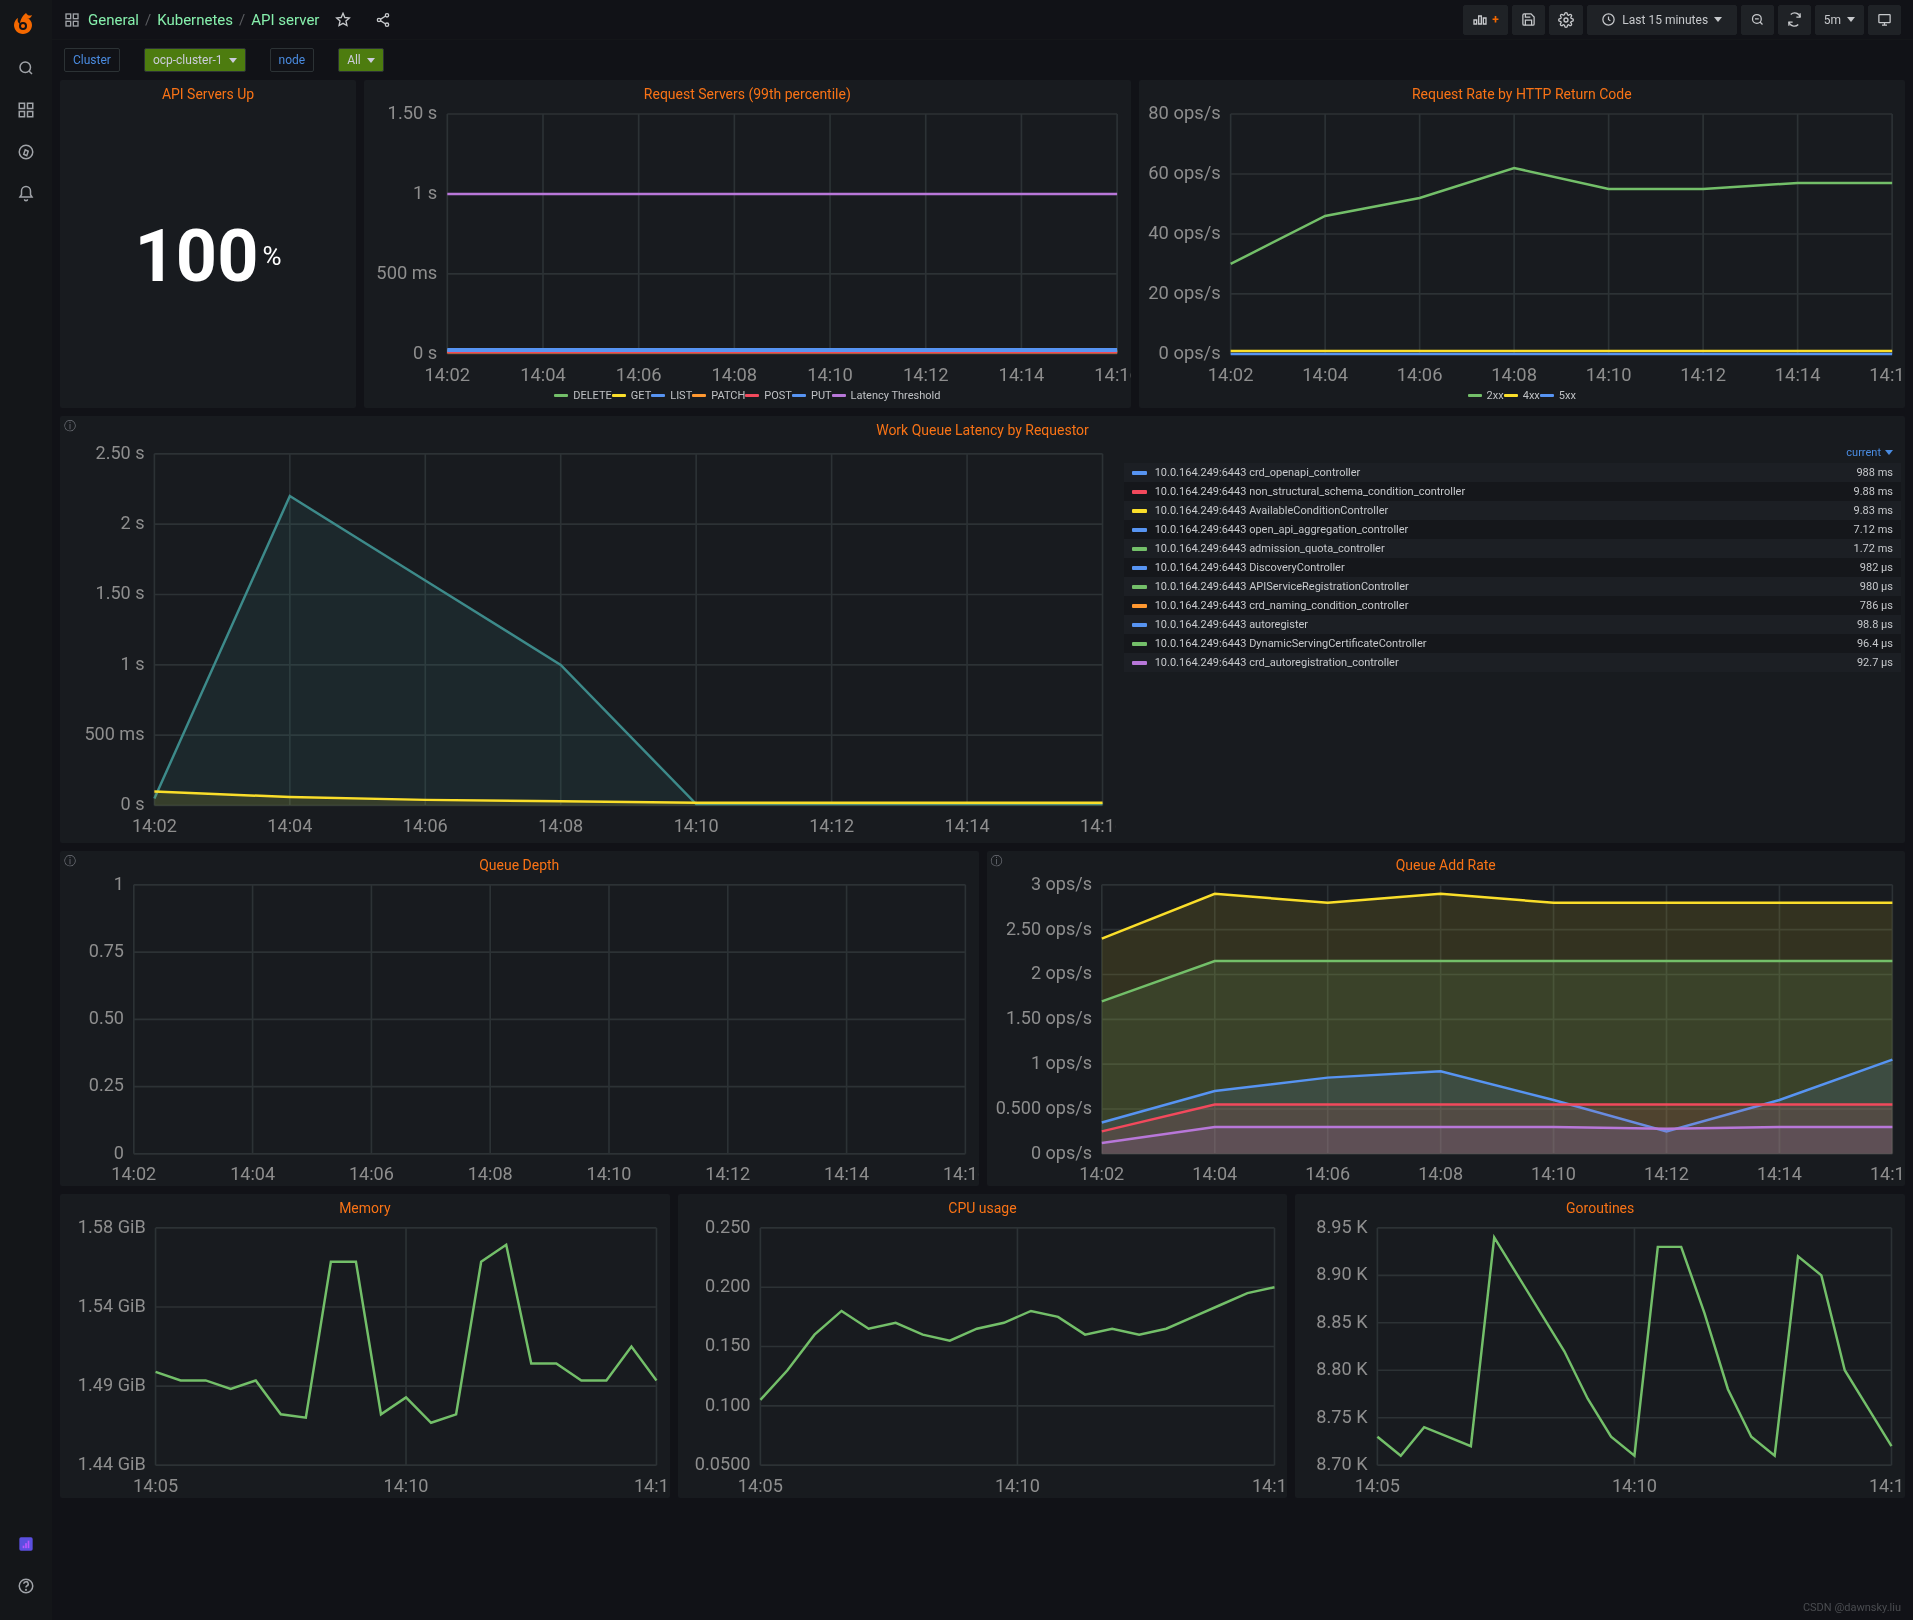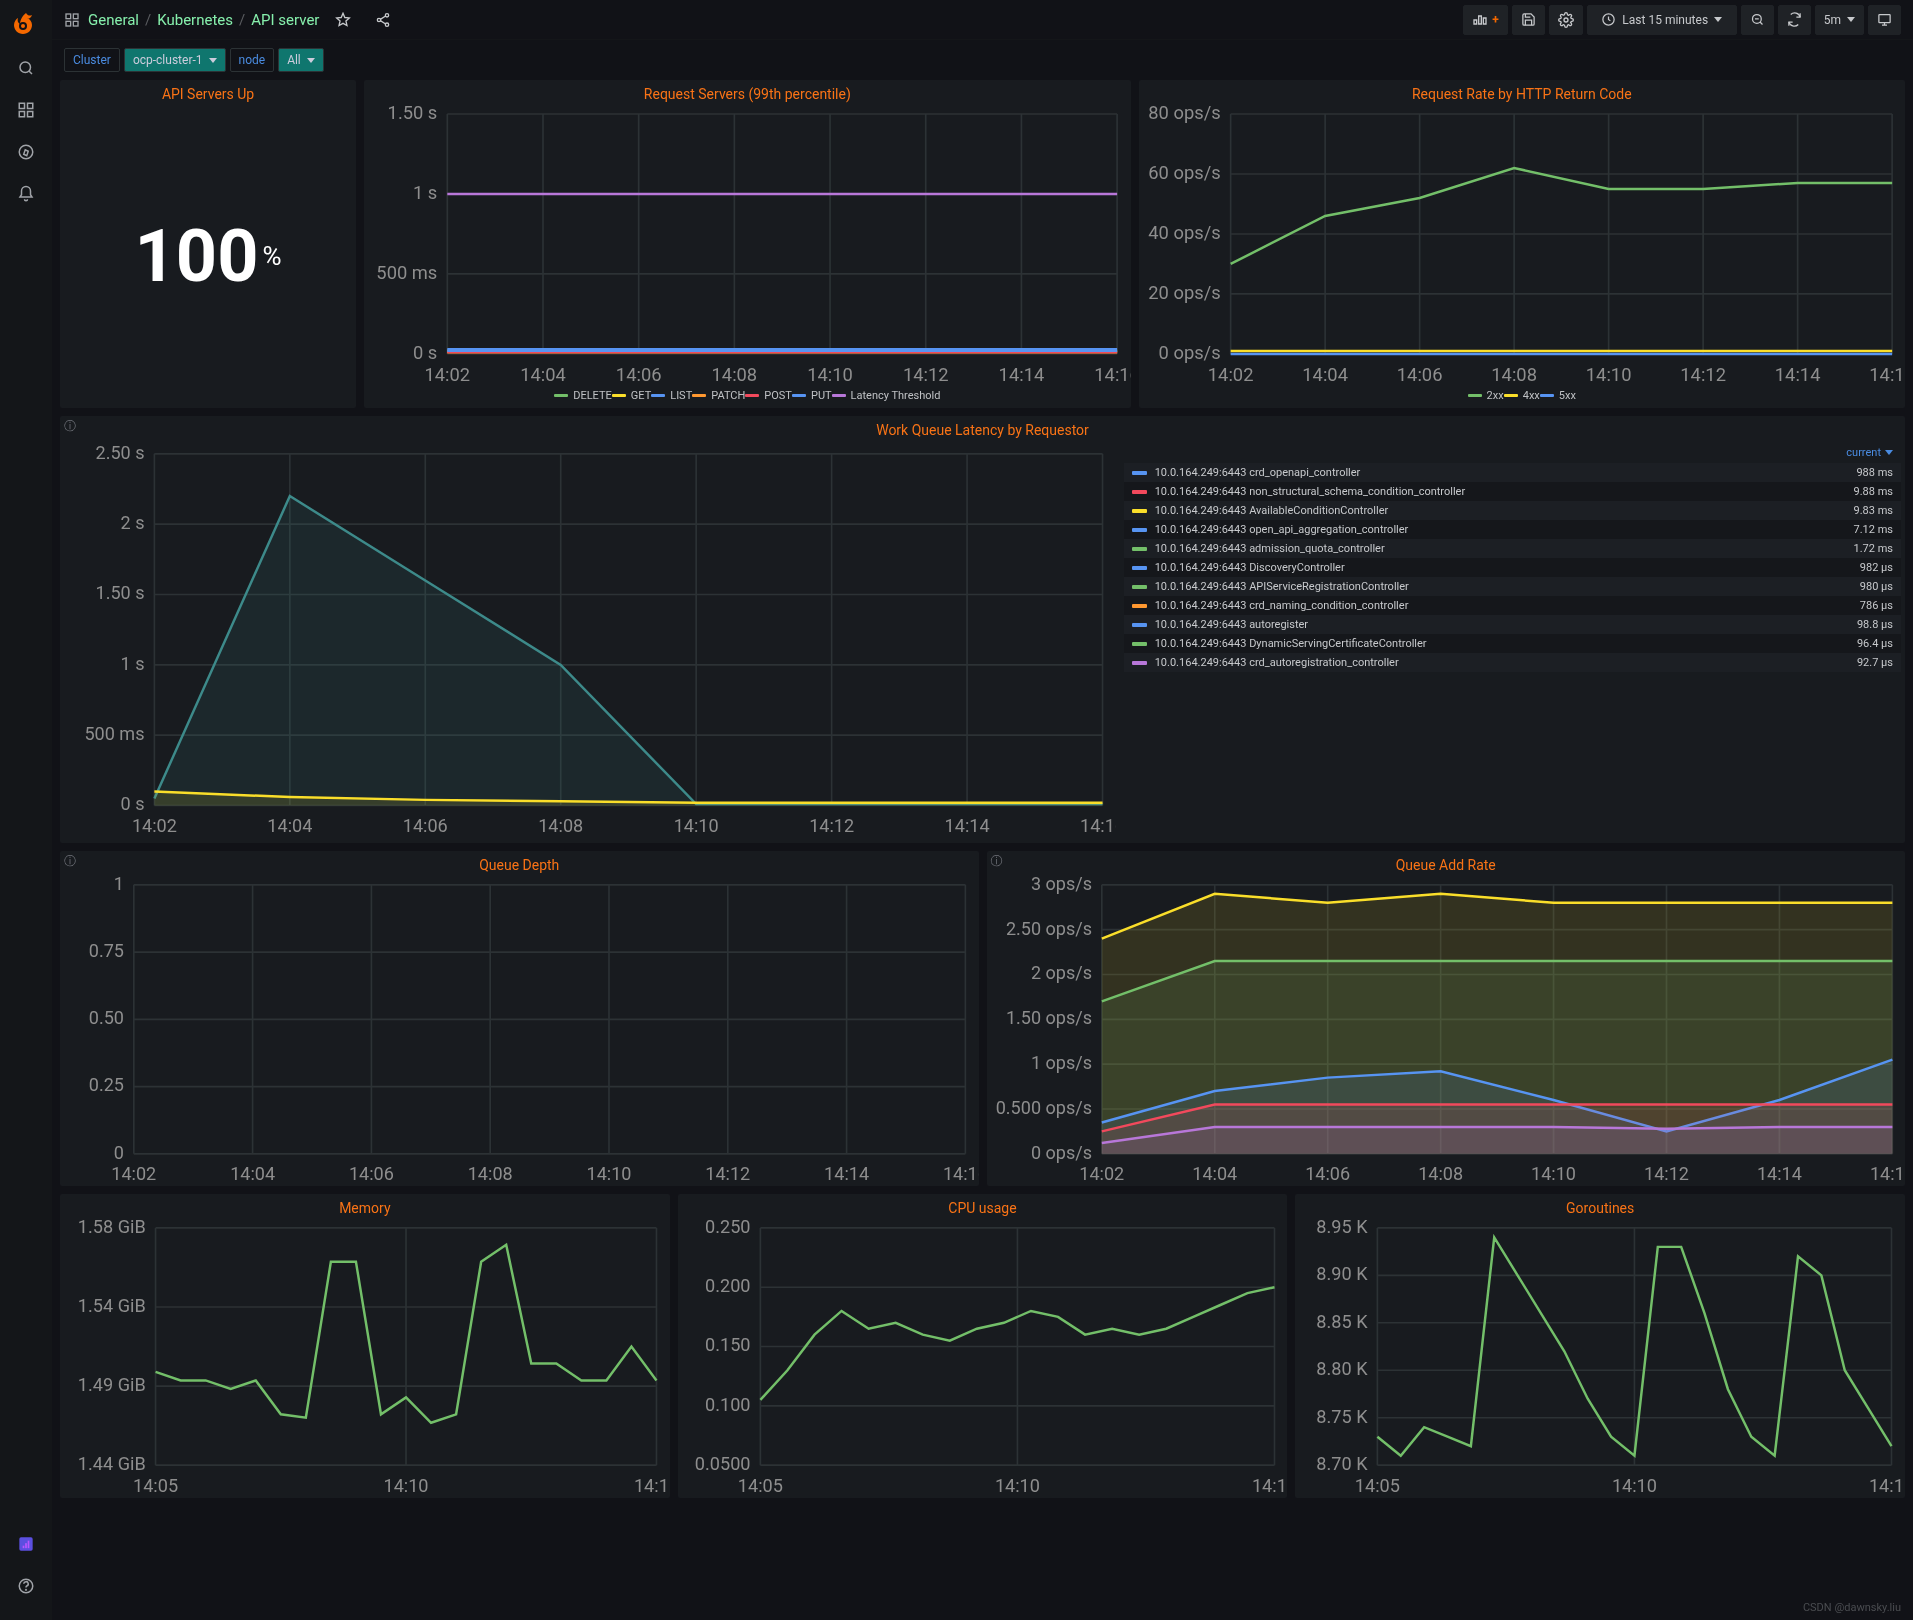--- a/index.html
+++ b/index.html
@@ -16,23 +16,23 @@
   .sidebar .logo{width:36px;height:36px;display:flex;align-items:center;justify-content:center;}
   .sidebar .sbtn{width:36px;height:36px;display:flex;align-items:center;justify-content:center;color:#a0a3a8;cursor:pointer;border-radius:4px;}
   .sidebar .spacer{flex:1;}
   .main{flex:1;display:flex;flex-direction:column;}
   .topbar{height:40px;display:flex;align-items:center;padding:0 12px;gap:8px;background:var(--bg);border-bottom:1px solid var(--bg2);}
   .crumbs{display:flex;align-items:center;gap:6px;color:#d8d9da;}
   .crumbs .sep{color:#5a5c60;}
   .crumbs .clink{color:#86efac;cursor:pointer;}
   .iconbtn{background:#1f2226;border:1px solid var(--bg4);color:#c7c9cc;height:30px;min-width:32px;padding:0 8px;display:inline-flex;align-items:center;justify-content:center;border-radius:2px;cursor:pointer;gap:6px;font-size:12px;}
   .topbar .right{margin-left:auto;display:flex;gap:4px;align-items:center;}
-  .varbar{padding:8px 12px;display:flex;gap:4px;align-items:flex-start;}
+  .varbar{padding:8px 12px;display:flex;gap:24px;align-items:flex-start;}
   .varlabel{color:var(--link);background:transparent;border:1px solid #2c3235;padding:4px 8px;border-radius:2px;font-size:12px;}
-  .varsel{background:#0f766e;border:1px solid #2c3235;color:#ccccdc;padding:4px 8px;border-radius:2px;font-size:12px;display:inline-flex;align-items:center;gap:6px;cursor:pointer;}
+  .varsel{background:#4d7c0f;border:1px solid #2c3235;color:#ccccdc;padding:4px 8px;border-radius:2px;font-size:12px;display:inline-flex;align-items:center;gap:6px;cursor:pointer;}
   .content{padding:0 8px 12px 8px;}
   .row{display:grid;gap:8px;margin-bottom:8px;}
   .row1{grid-template-columns:0.85fr 2.2fr 2.2fr;}
   .row-full{grid-template-columns:1fr;}
   .rowhead{display:flex;align-items:center;gap:6px;padding:6px 4px 4px 4px;color:#d8d9da;font-weight:500;}
   .row2{grid-template-columns:1fr 1fr;}
   .row3{grid-template-columns:1fr 1fr 1fr;}
   .panel{background:var(--bg3);border-radius:2px;position:relative;display:flex;flex-direction:column;overflow:hidden;}
   .panel .ptitle{text-align:center;color:#f97316;font-weight:400;padding:6px 0 2px;font-size:14px;}
   .panel .pinfo{position:absolute;top:2px;left:4px;color:#6e7178;font-size:12px;cursor:pointer;display:none;}

